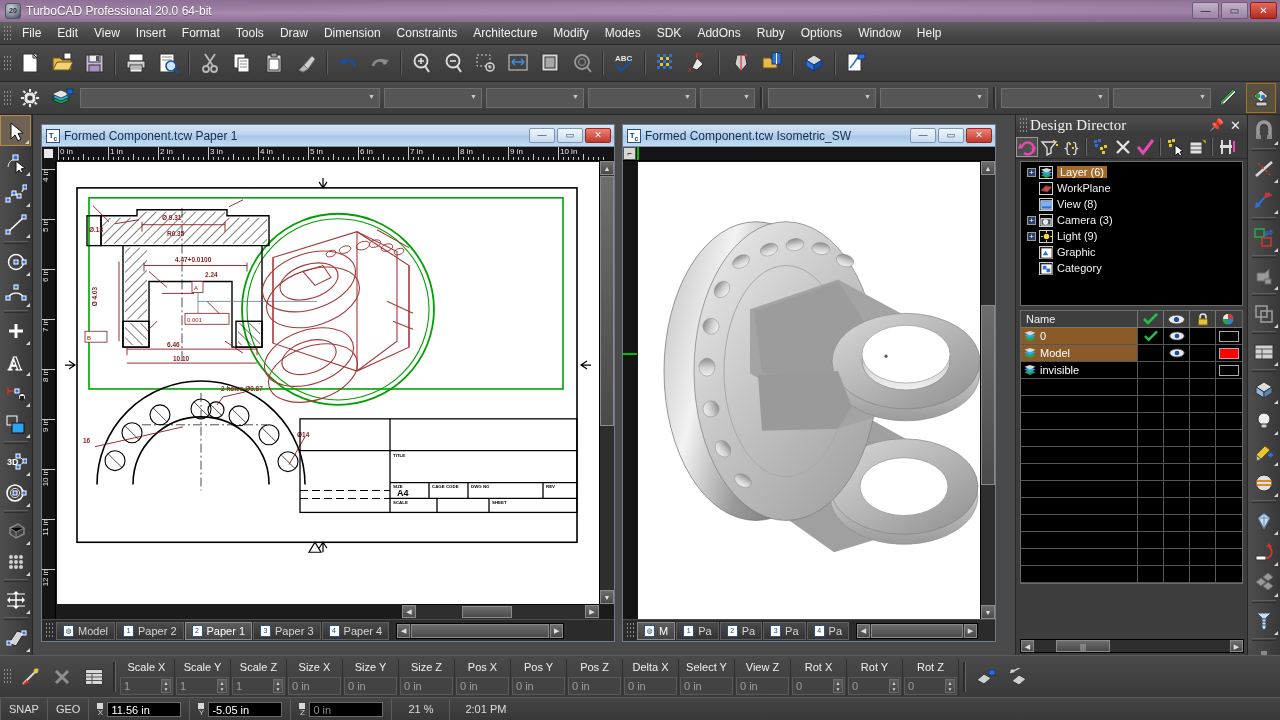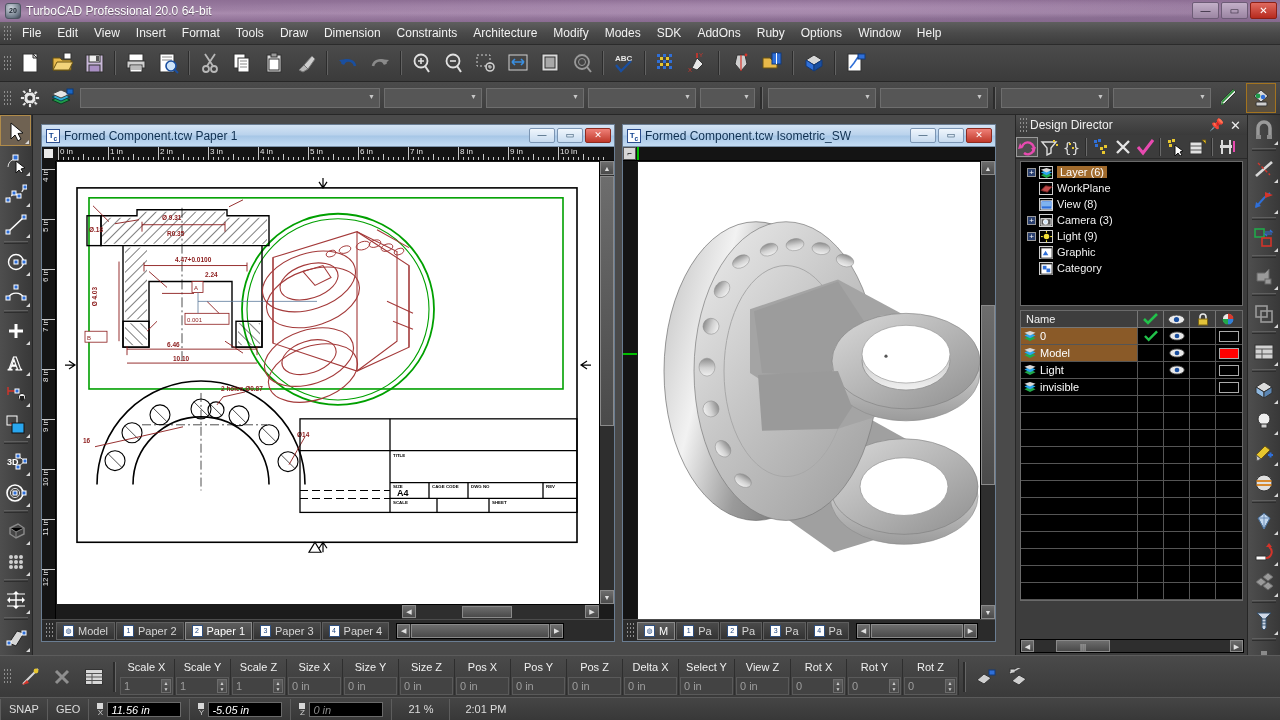--- a/index.html
+++ b/index.html
@@ -129,21 +129,21 @@
   .dtab { height: 18px; display: flex; align-items: center; padding: 0 6px; margin-right: 1px;
     background: linear-gradient(180deg,#4a4a4a,#333); border: 1px solid #5e5e5e; font-size: 11px; color: #d5d5d5; }
   .dtab.active { background: linear-gradient(180deg,#5d5d5d,#424242); color: #ffffff; border-color: #8a8a8a; }
   .dtab .ti { width: 11px; height: 12px; background: #fff; border: 1px solid #30507f; margin-right: 4px;
      font-size: 7px; color: #1c4480; text-align: center; line-height: 10px; }
 
   
   .dd { position: absolute; left: 1015px; top: 115px; width: 232px; height: 540px;
     background: #3d3d3d; border-left: 1px solid #272727; }
   .dd-head { height: 20px; display: flex; align-items: center; background: linear-gradient(180deg,#4e4e4e,#3a3a3a); }
-  .dd-title { font-size: 12px; color: #f0f0f0; }
+  .dd-title { font-size: 15px; color: #f0f0f0; font-family: Liberation Serif, serif; }
   .dd-toolbar { height: 24px; background: #3c3c3c; display: flex; align-items: center; border-bottom: 1px solid #2a2a2a;}
   .dd-tbtn { width: 22px; height: 20px; display: flex; align-items: center; justify-content: center; }
   .dd-tree { height: 145px; background: #000; border: 1px solid #6a6a6a; margin: 2px 4px; position: relative; overflow: hidden; }
   .tnode { display: flex; align-items: center; height: 16px; padding-left: 6px; font-size: 11px; color: #f0f0f0; }
   .tplus { width: 9px; height: 9px; border: 1px solid #9a9a9a; background: #2a3f6e; color: #fff;
      font-size: 8px; line-height: 7px; text-align: center; margin-right: 3px; }
   .tnospace { width: 12px; }
   .tico { width: 14px; height: 13px; margin-right: 4px; border: 1px solid #cfcfcf; }
   .tlabel.sel { background: #a06a2c; padding: 0 3px; color: #fff; }
 
@@ -173,21 +173,21 @@
      font-size: 5px; color: #d0d0d0; text-align: center; line-height: 6px; }
 
   
   .statusbar { position: absolute; left: 0; top: 697px; width: 1280px; height: 23px;
      background: linear-gradient(180deg,#454545,#383838); border-top: 1px solid #5a5a5a;
      display: flex; align-items: center; }
   .status-msg { font-size: 12px; color: #ebebeb; padding-left: 8px; flex: 1; }
   .sb-cell { font-size: 11px; color: #dedede; padding: 0 8px; border-left: 1px solid #5d5d5d;
      height: 21px; line-height: 20px; display: flex; align-items: center; gap: 4px;}
   .coordbox { background: #000; border: 1px solid #6a6a6a; width: 74px; height: 15px;
-     font-size: 11px; color: #ffffff; line-height: 14px; padding-left: 3px; font-style: italic; }
+     font-size: 11px; color: #ffffff; line-height: 14px; padding-left: 3px; }
   .coordbox.dim { color: #8a8a8a; }
   .axlbl { font-size: 8px; color: #cfcfcf; display:flex; flex-direction:column; align-items:center; line-height:7px;}
   .axlbl i { width:6px;height:6px;background:#d8d8d8; display:block; }
 </style>
 </head>
 <body>
 
 <div id="app">
 
   <div class="titlebar">
@@ -1559,43 +1559,20 @@
           </div>
           <div class="grow">
             <div class="gr-name">
               <span style="margin-right:3px;display:inline-flex;">
                 <svg width="14" height="12" viewBox="0 0 14 13">
                   <polygon points="1,9 7,6 13,9 7,12" fill="#21a84a"></polygon>
                   <polygon points="1,6 7,3 13,6 7,9" fill="#29a6ef"></polygon>
                   <polygon points="1,3 7,1 13,3 7,6" fill="#d8d8d8"></polygon>
                 </svg>
               </span>
-              <span>Light</span>
-            </div>
-            <div class="gr-c"></div>
-            <div class="gr-c">
-              <svg width="16" height="10" viewBox="0 0 17 11">
-                <ellipse cx="8.5" cy="5.5" rx="8" ry="4.5" fill="#e9e9e9" stroke="#444"></ellipse>
-                <circle cx="8.5" cy="5.5" r="2.6" fill="#1a4fa0"></circle>
-              </svg>
-            </div>
-            <div class="gr-c"></div>
-            <div class="gr-c" style="border-right: none;">
-              <div class="swatch" style="background: rgb(0, 0, 0);"></div>
-            </div>
-          </div>
-          <div class="grow">
-            <div class="gr-name">
-              <span style="margin-right:3px;display:inline-flex;">
-                <svg width="14" height="12" viewBox="0 0 14 13">
-                  <polygon points="1,9 7,6 13,9 7,12" fill="#21a84a"></polygon>
-                  <polygon points="1,6 7,3 13,6 7,9" fill="#29a6ef"></polygon>
-                  <polygon points="1,3 7,1 13,3 7,6" fill="#d8d8d8"></polygon>
-                </svg>
-              </span>
               <span>invisible</span>
             </div>
             <div class="gr-c"></div>
             <div class="gr-c"></div>
             <div class="gr-c"></div>
             <div class="gr-c" style="border-right: none;">
               <div class="swatch" style="background: rgb(0, 0, 0);"></div>
             </div>
           </div>
           <div class="grow">

